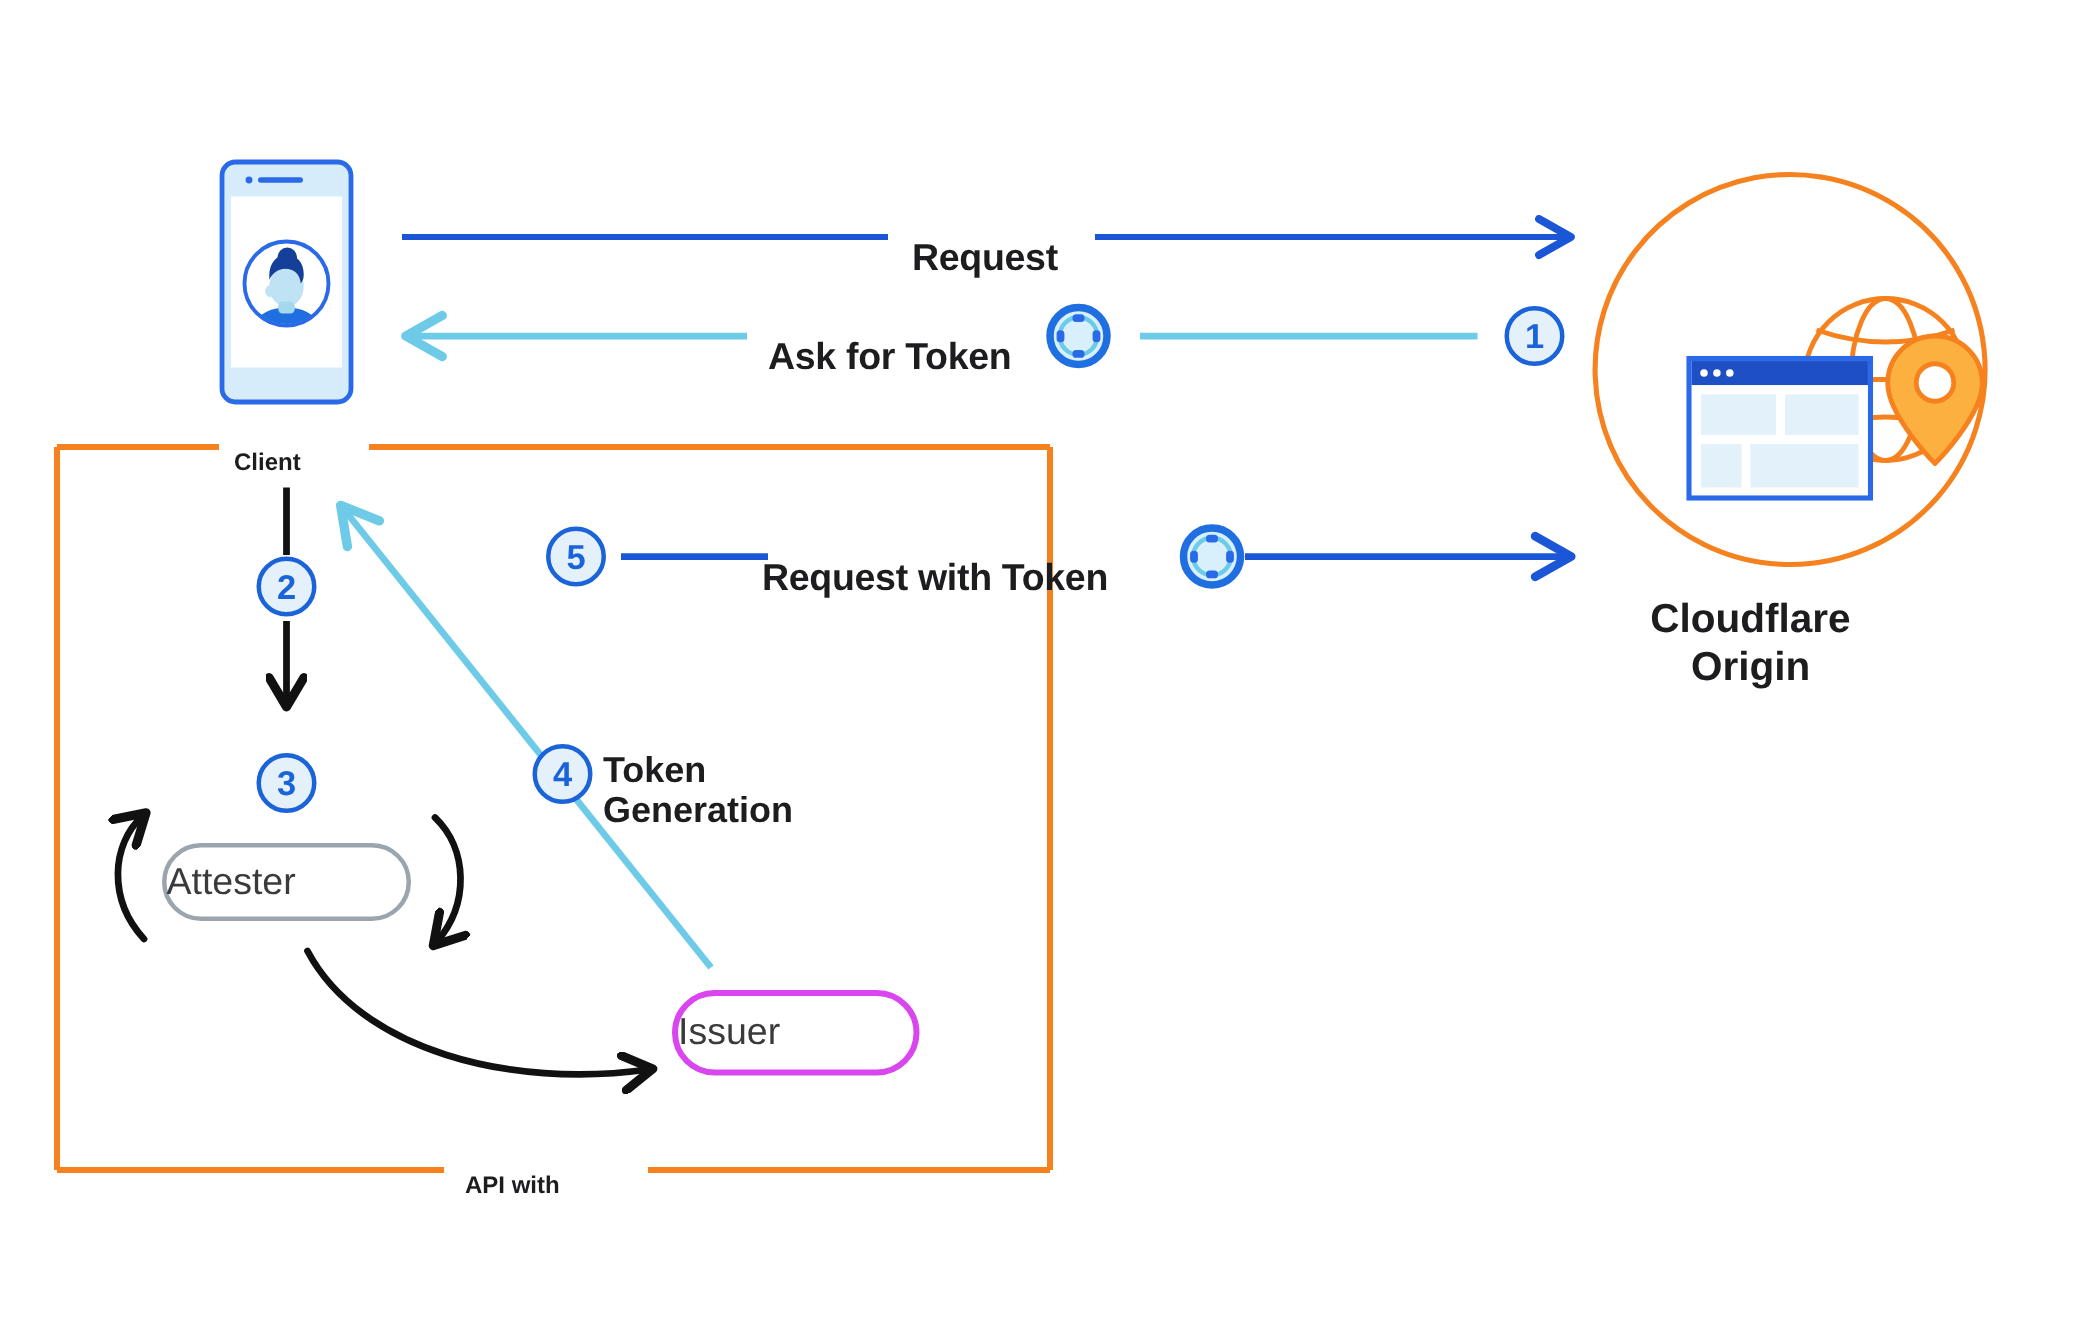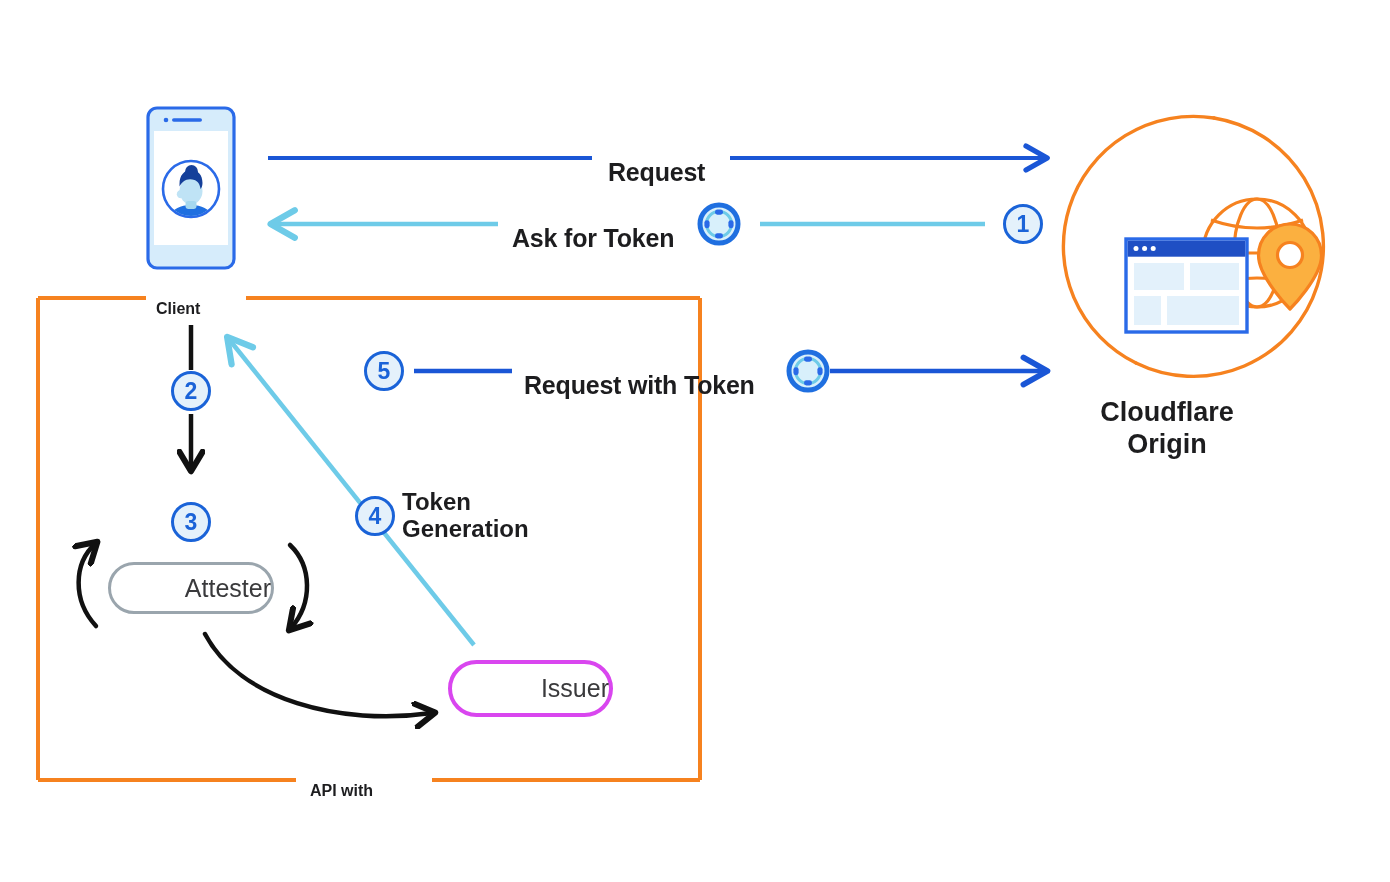--- a/index.html
+++ b/index.html
@@ -58,21 +58,21 @@
   }
   .lbl-tg {
     font-size: 24px;
     color: #1d1d1f;
     line-height: 1.12;
   }
   .pill {
     position: absolute;
     display: flex;
     align-items: center;
-    justify-content: flex-end;
+    justify-content: flex-start;
     box-sizing: border-box;
     background: #ffffff;
     border-radius: 999px;
   }
   .pill-attester {
     border: 3px solid #9aa5ad;
   }
   .pill-issuer {
     border: 4px solid #d946ef;
   }
@@ -244,23 +244,23 @@
   <div class="numcircle" style="left:171px; top:502px; width:40px; height:40px;">3</div>
 
   <div class="numcircle" style="left:355px; top:496px; width:40px; height:40px;">4</div>
 
   <div class="numcircle" style="left:364px; top:351px; width:40px; height:40px;">5</div>
 
   <div class="lbl lbl-flow" style="left:608px; top:145px;">Request</div>
 
   <div class="lbl lbl-flow" style="left:512px; top:211px;">Ask for Token</div>
 
-  <div class="lbl lbl-flow" style="left:524px; top:358px;">Request with Token</div>
-
-  <div class="lbl lbl-tg" style="left:402px; top:476px;">
+  <div class="lbl lbl-flow" style="left:508px; top:358px;">Request with Token</div>
+
+  <div class="lbl lbl-tg" style="left:402px; top:488px;">
     <div>Token</div>
     <div>Generation</div>
   </div>
 
   <div class="lbl lbl-group" style="left:145px; top:287px;">Client</div>
 
   <div class="lbl lbl-group" style="left:299px; top:769px;">API with</div>
 
   <div class="lbl lbl-big" style="left:1082px; top:384px; width:170px;">
     <div>Cloudflare</div>

